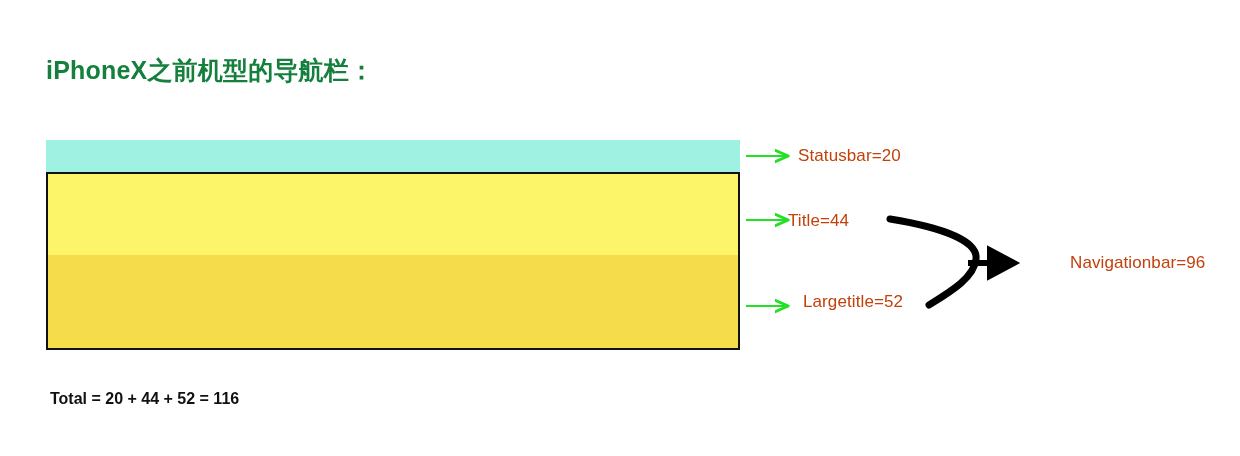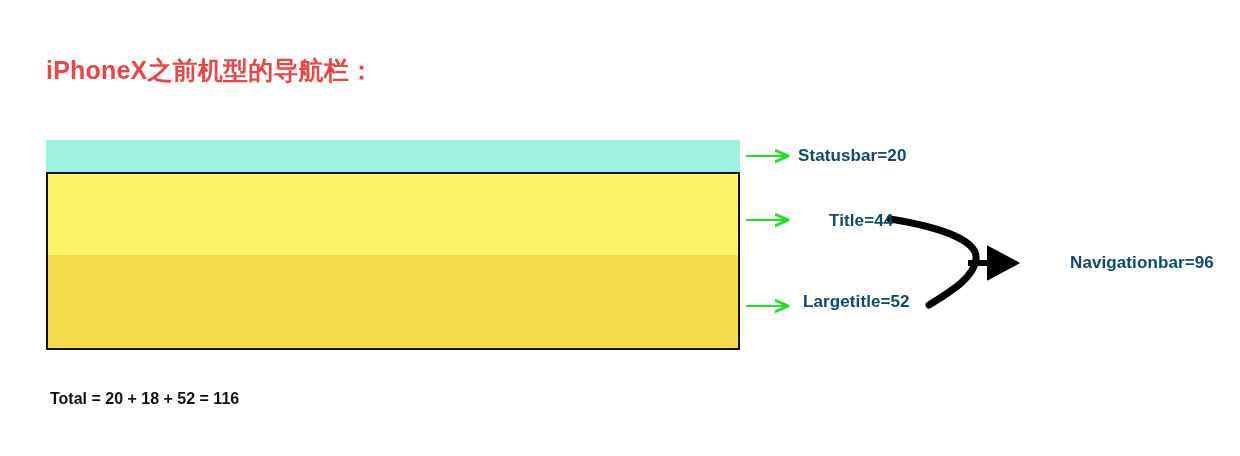--- a/index.html
+++ b/index.html
@@ -25,21 +25,21 @@
   
   .page-title {
     position: absolute;
     left: 46px;
     top: 55px;
     font-size: 25px;
     font-weight: bold;
     letter-spacing: 0.2px;
     line-height: 1.2;
     white-space: nowrap;
-    color: #ef4444;
+    color: #15803d;
   }
 
   
   .statusbar-band {
     position: absolute;
     left: 46px;
     top: 140px;
     width: 694px;
     height: 32px;
     background: #9ff2e1;
@@ -69,27 +69,27 @@
     top: 81px;
     width: 100%;
     height: 95px;
     background: #f5dc4b;
   }
 
   
   .annot-label {
     position: absolute;
     font-size: 17px;
-    font-weight: bold;
+    font-weight: normal;
     white-space: nowrap;
-    color: #0c4a6e;
+    color: #c2410c;
     letter-spacing: 0.1px;
   }
   .label-statusbar { left: 798px; top: 146px; }
-  .label-title     { left: 829px; top: 211px; }
+  .label-title     { left: 788px; top: 211px; }
   .label-largetitle{ left: 803px; top: 292px; }
   .label-navbar    { left: 1025px; top: 253px; margin-left: 45px; }
 
   
   .total-line {
     position: absolute;
     left: 50px;
     top: 390px;
     font-size: 16px;
     font-weight: bold;
@@ -152,15 +152,15 @@
   </svg>
 
   <div class="annot-label label-statusbar">Statusbar=20</div>
 
   <div class="annot-label label-title">Title=44</div>
 
   <div class="annot-label label-largetitle">Largetitle=52</div>
 
   <div class="annot-label label-navbar">Navigationbar=96</div>
 
-  <div class="total-line">Total = 20 + 18 + 52 = 116</div>
+  <div class="total-line">Total = 20 + 44 + 52 = 116</div>
 
 </div>
 
 </body></html>

